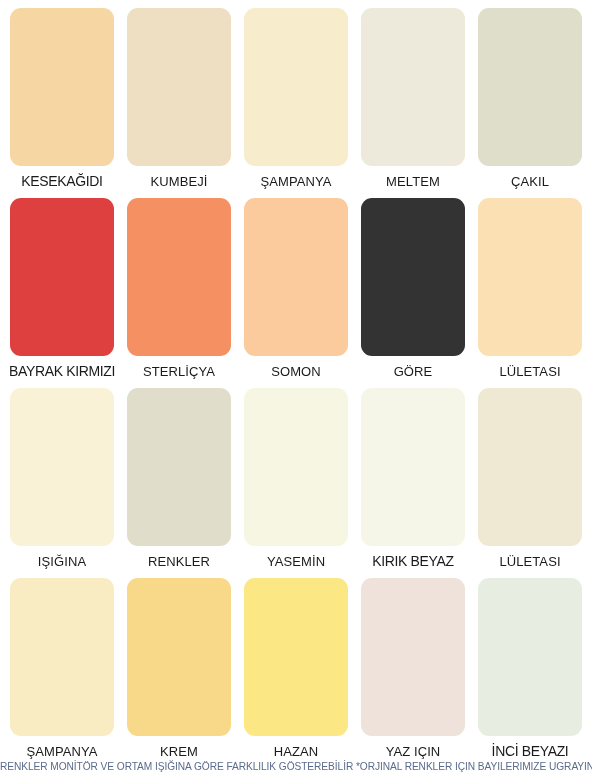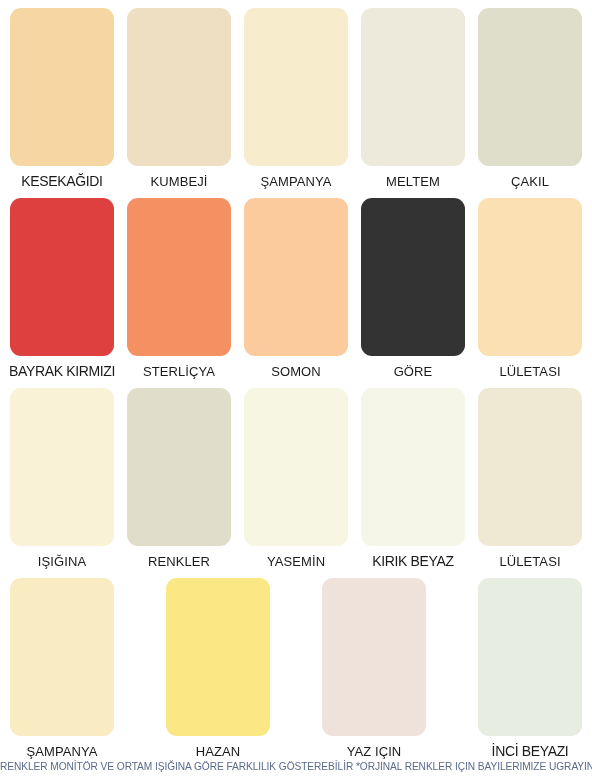--- a/index.html
+++ b/index.html
@@ -153,20 +153,24 @@
       <div class="swatch-label">LÜLETASI</div>
     </div>
   </div>
 
   <div class="swatch-row">
     <div class="swatch-cell">
       <div class="swatch-chip" style="background: rgb(249, 235, 194);"></div>
       <div class="swatch-label">ŞAMPANYA</div>
     </div>
     <div class="swatch-cell">
+      <div class="swatch-chip" style="background: rgb(248, 217, 138);"></div>
+      <div class="swatch-label">KREM</div>
+    </div>
+    <div class="swatch-cell">
       <div class="swatch-chip" style="background: rgb(251, 231, 132);"></div>
       <div class="swatch-label">HAZAN</div>
     </div>
     <div class="swatch-cell">
       <div class="swatch-chip" style="background: rgb(239, 226, 218);"></div>
       <div class="swatch-label">YAZ IÇIN</div>
     </div>
     <div class="swatch-cell">
       <div class="swatch-chip" style="background: rgb(232, 237, 225);"></div>
       <div class="swatch-label tight">İNCİ BEYAZI</div>

